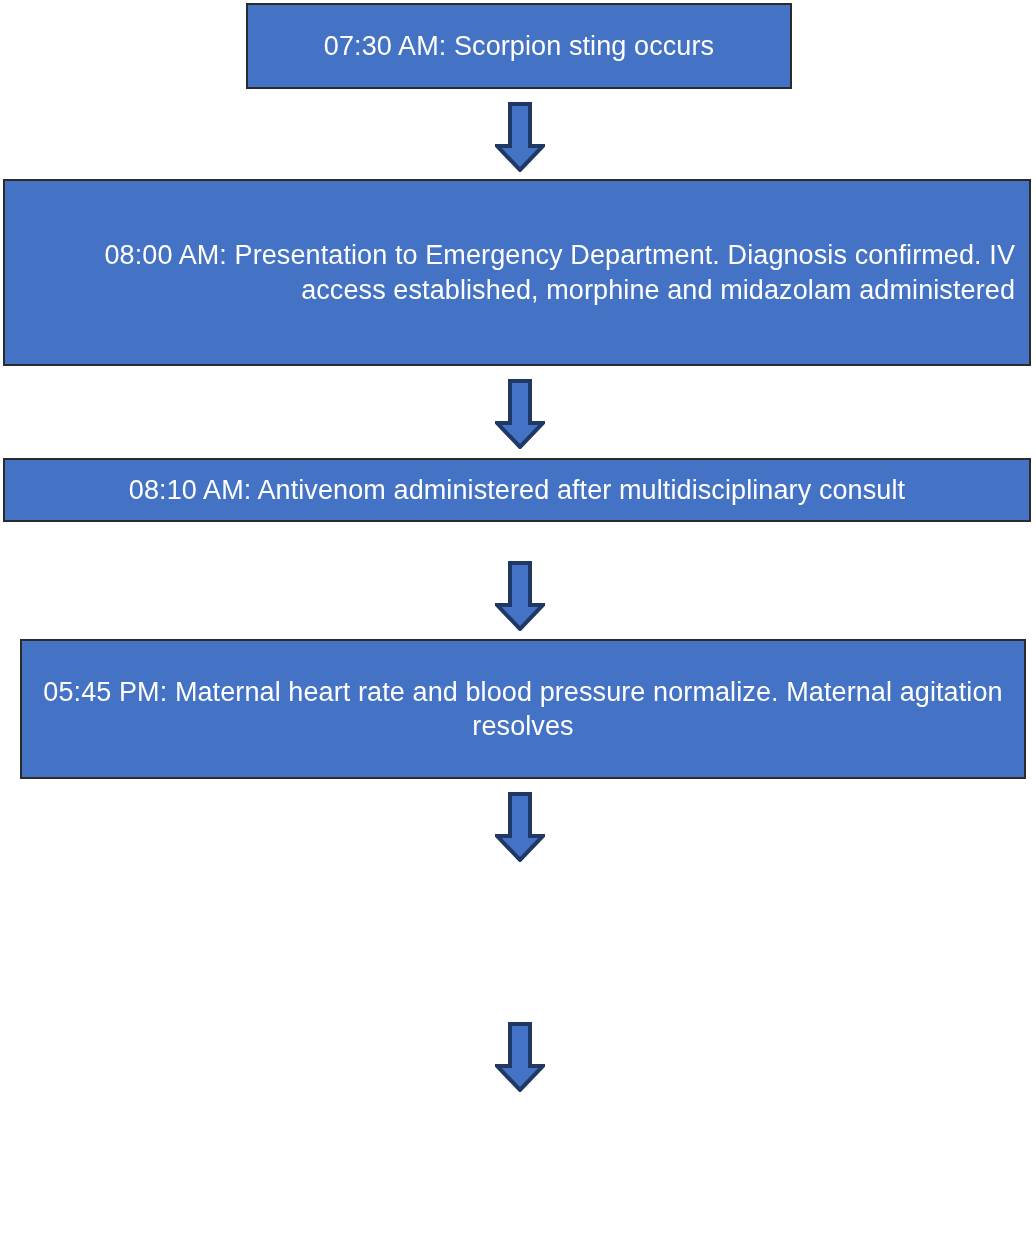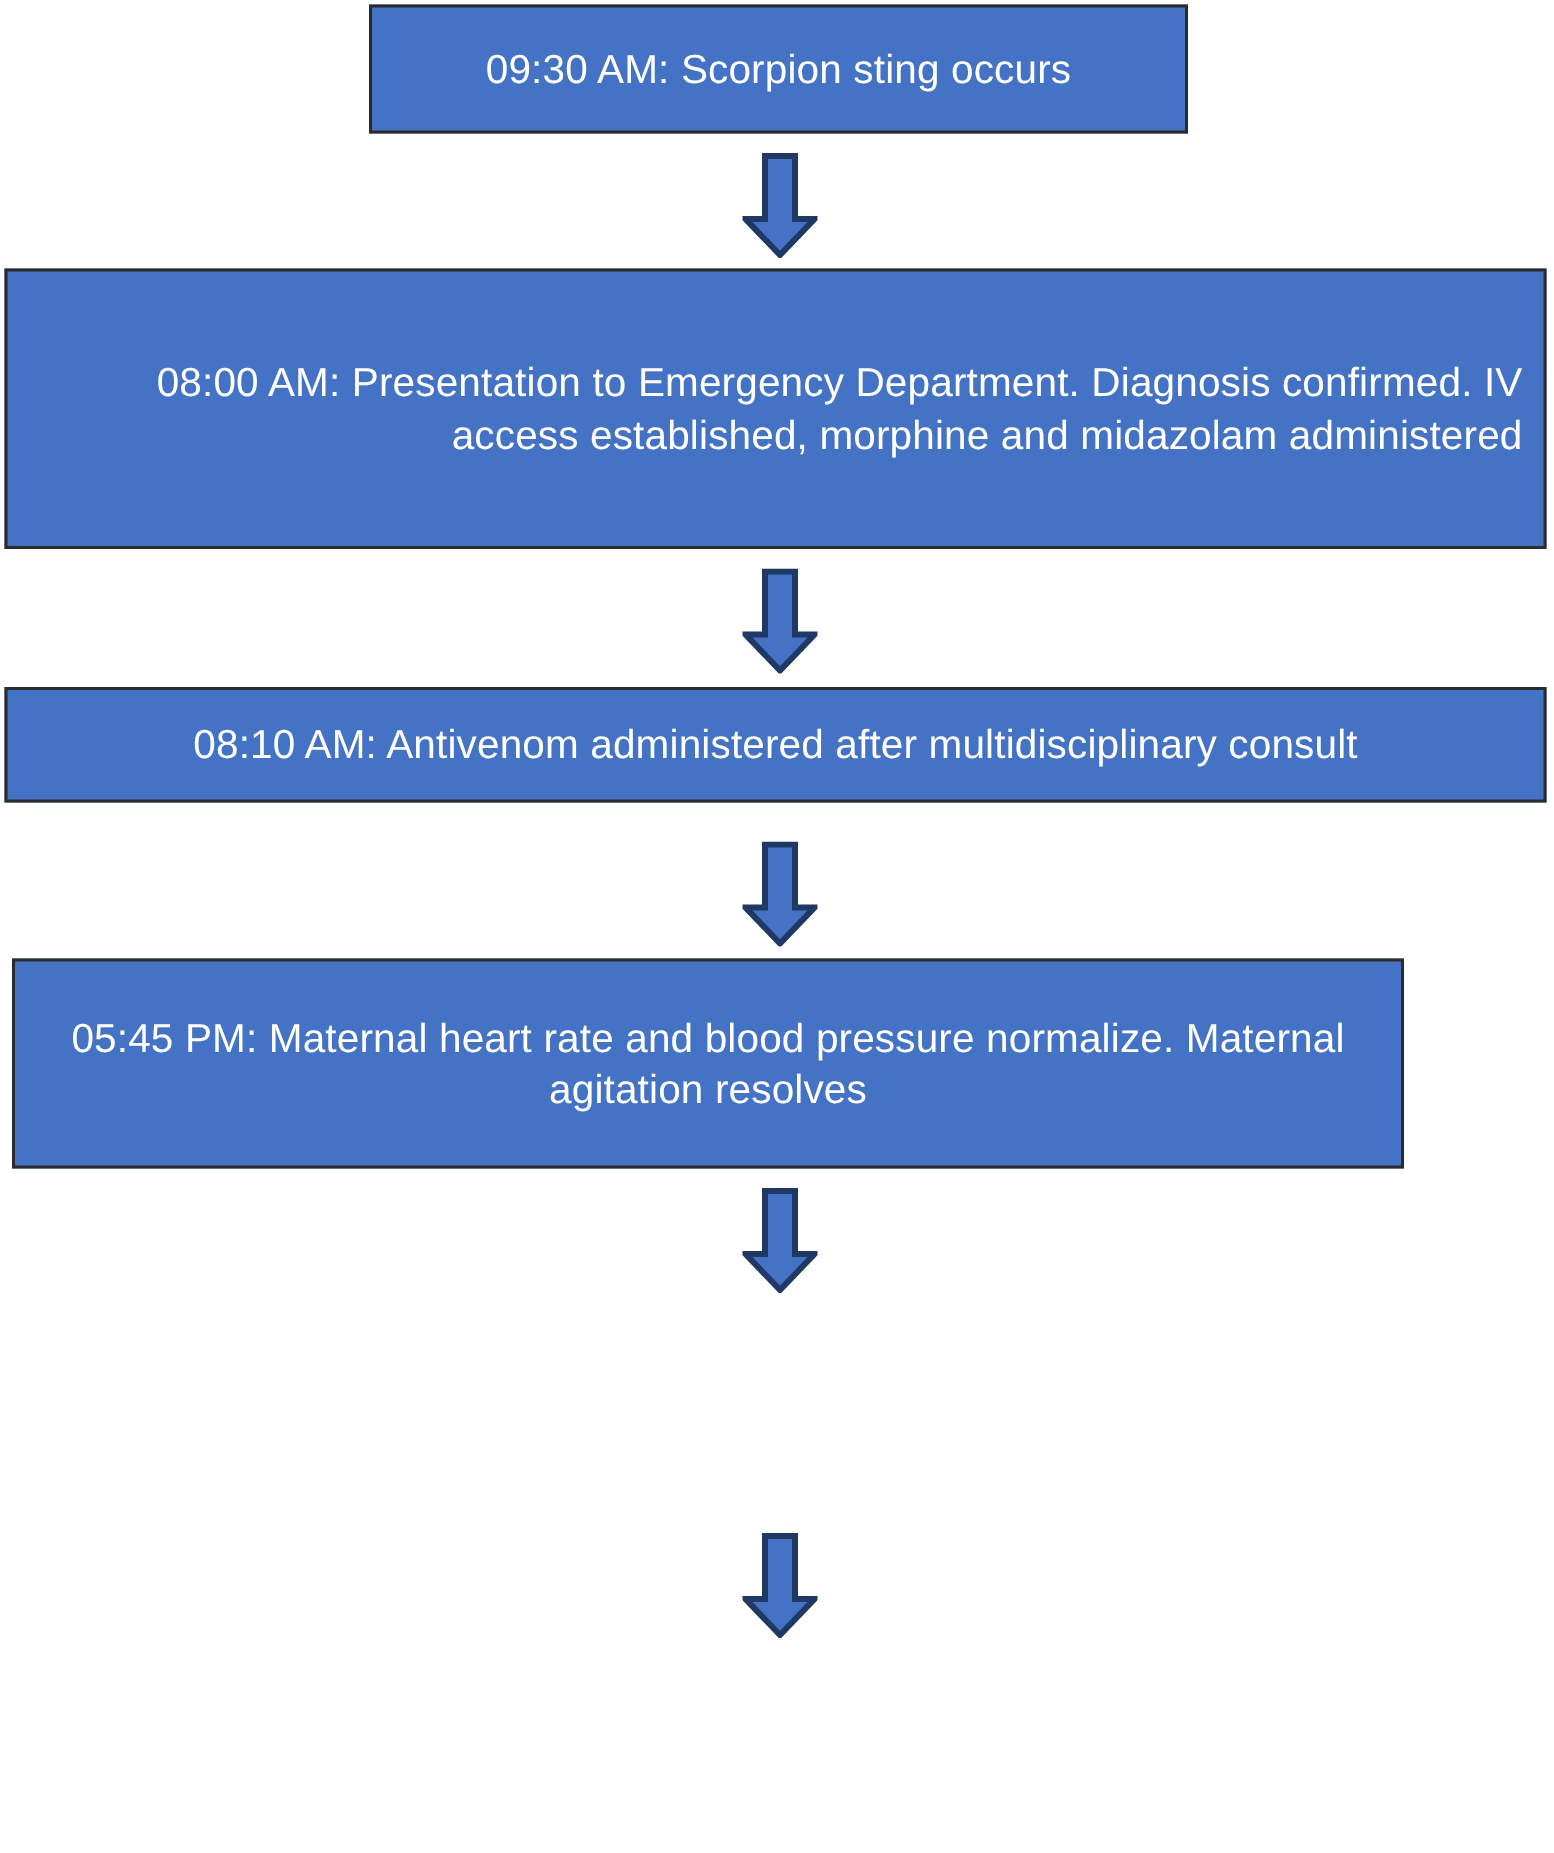--- a/index.html
+++ b/index.html
@@ -45,39 +45,39 @@
     position: absolute;
     width: 50px;
     height: 70px;
   }
 
   .connector svg { display: block; width: 100%; height: 100%; }
 
   
   #node-0 { left: 246px; top: 3px;    width: 546px; height: 86px; }
   #node-1 { left: 3px;   top: 179px;  width: 1028px; height: 187px; text-align: right; }
-  #node-2 { left: 3px;   top: 458px;  width: 1028px; height: 77px; }
-  #node-3 { left: 8px;   top: 639px;  width: 928px; height: 140px; }
+  #node-2 { left: 3px;   top: 458px;  width: 1028px; height: 64px; }
+  #node-3 { left: 20px;   top: 639px;  width: 1006px; height: 140px; }
   #node-4 { left: 3px;   top: 869px;  width: 1028px; height: 140px; }
   #node-5 { left: 3px;   top: 1099px; width: 1028px; height: 136px; }
 
   
   #arrow-0 { left: 495px; top: 102px; }
   #arrow-1 { left: 495px; top: 379px; }
   #arrow-2 { left: 495px; top: 561px; }
   #arrow-3 { left: 495px; top: 792px; }
   #arrow-4 { left: 495px; top: 1022px; }
 </style>
 </head>
 <body>
 
 <div id="flowchart">
 
   <div class="node" id="node-0">
-    <span class="node-text">09:30 AM: Scorpion sting occurs</span>
+    <span class="node-text">07:30 AM: Scorpion sting occurs</span>
   </div>
 
   <div class="connector" id="arrow-0">
     <svg viewBox="0 0 50 70" preserveAspectRatio="none" aria-hidden="true">
       <polygon points="15,2 35,2 35,44 48,44 25,68 2,44 15,44" fill="#4472c4" stroke="#1f3864" stroke-width="4" stroke-linejoin="miter"></polygon>
     </svg>
   </div>
 
   <div class="node" id="node-1">
     <span class="node-text">08:00 AM: Presentation to Emergency Department. Diagnosis confirmed. IV access established, morphine and midazolam administered</span>

